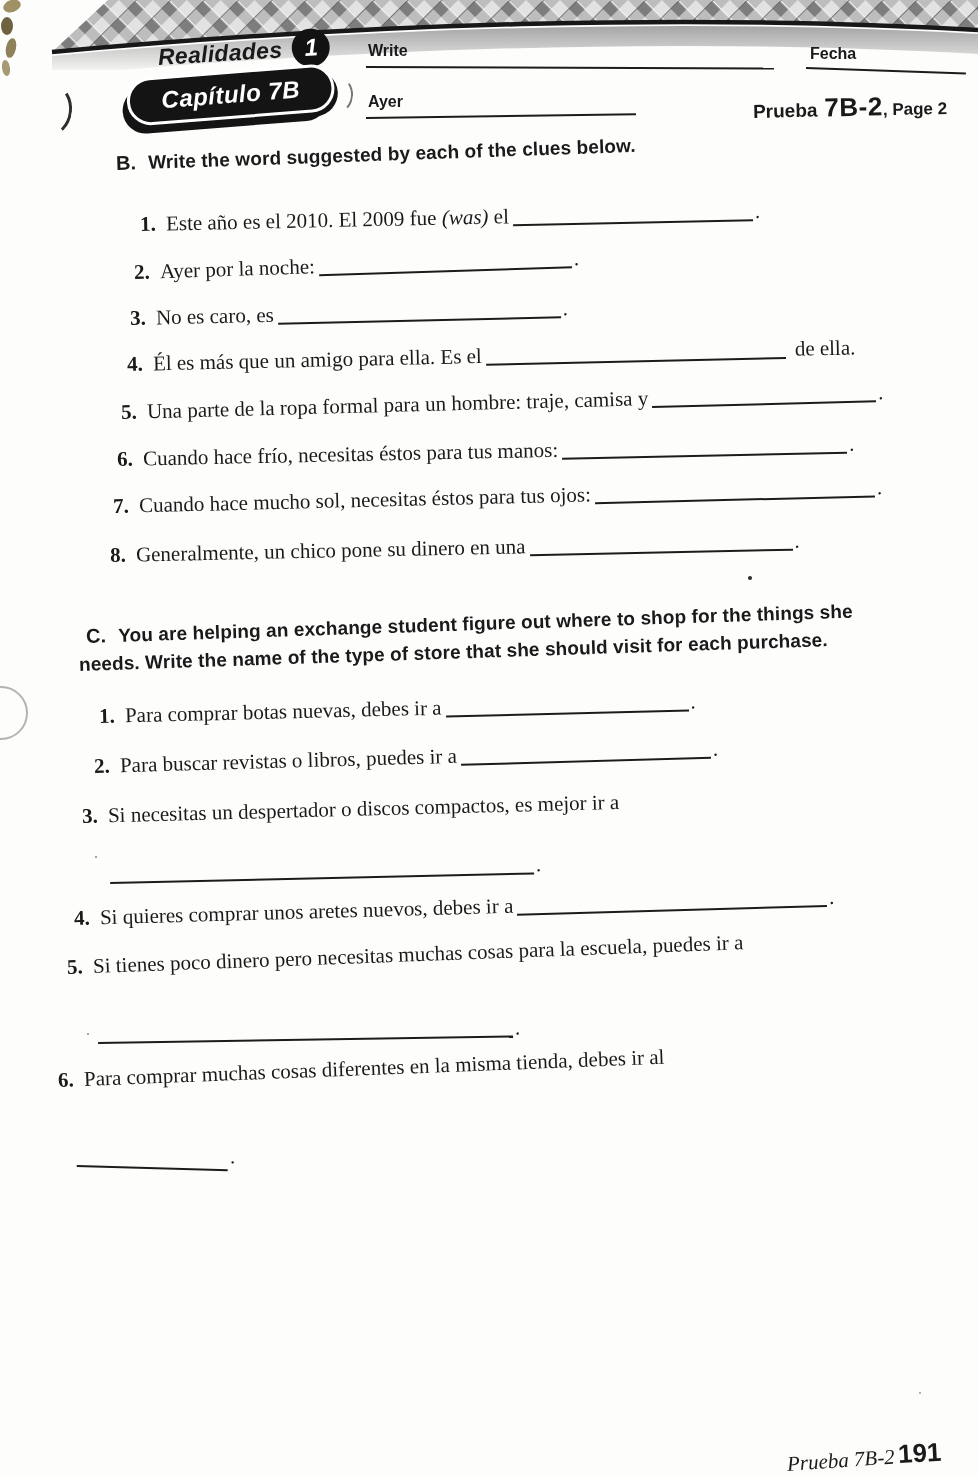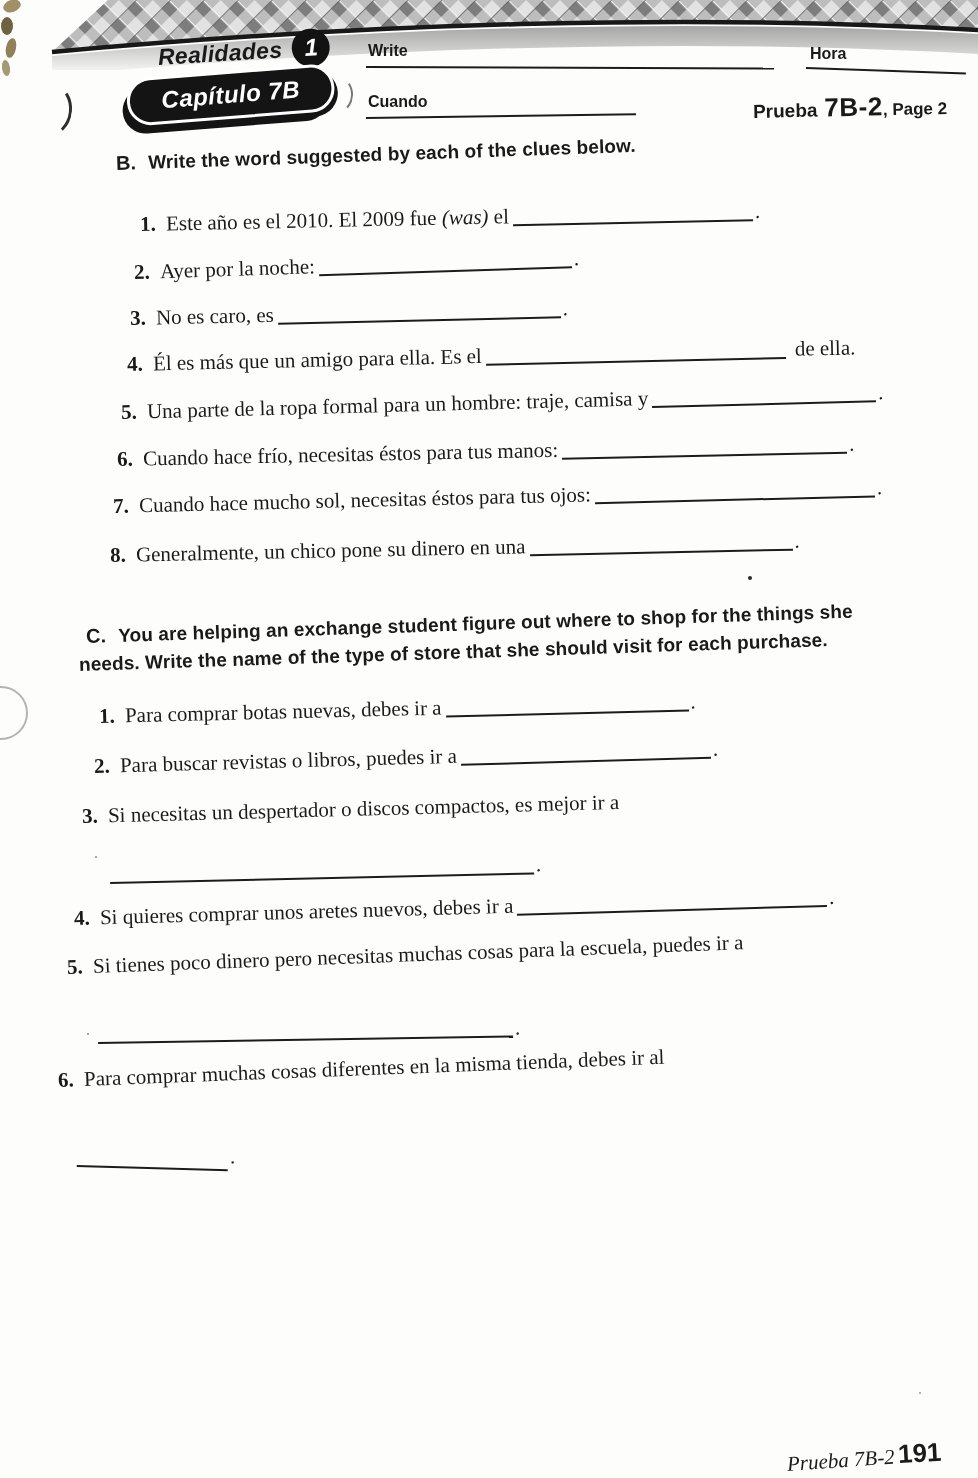--- a/index.html
+++ b/index.html
@@ -106,24 +106,24 @@
 
   <div class="brand-row">
     <span class="brand-name">Realidades</span>
     <span class="level-badge">1</span>
   </div>
   <div class="chapter-pill">Capítulo 7B</div>
 
   <span class="field-label" style="left:368px;top:42px;">Write</span>
   <div class="field-line" style="left:366px;top:66px;width:408px;transform:rotate(0.2deg);"></div>
 
-  <span class="field-label" style="left:810px;top:45px;">Hora</span>
+  <span class="field-label" style="left:810px;top:45px;">Fecha</span>
   <div class="field-line" style="left:806px;top:67px;width:160px;transform:rotate(2deg);"></div>
 
-  <span class="field-label" style="left:368px;top:93px;">Cuando</span>
+  <span class="field-label" style="left:368px;top:93px;">Ayer</span>
   <div class="field-line" style="left:366px;top:117px;width:270px;transform:rotate(-0.8deg);"></div>
 
   <div class="prueba-ref">
     <span class="p1">Prueba</span>
     <span class="p2">7B-2</span>
     <span class="p3">, Page 2</span>
   </div>
 
   <div class="sec-head" style="left:116px;top:152px;transform:rotate(-2deg);">
     <span class="letter">B.</span><span>Write the word suggested by each of the clues below.</span>

